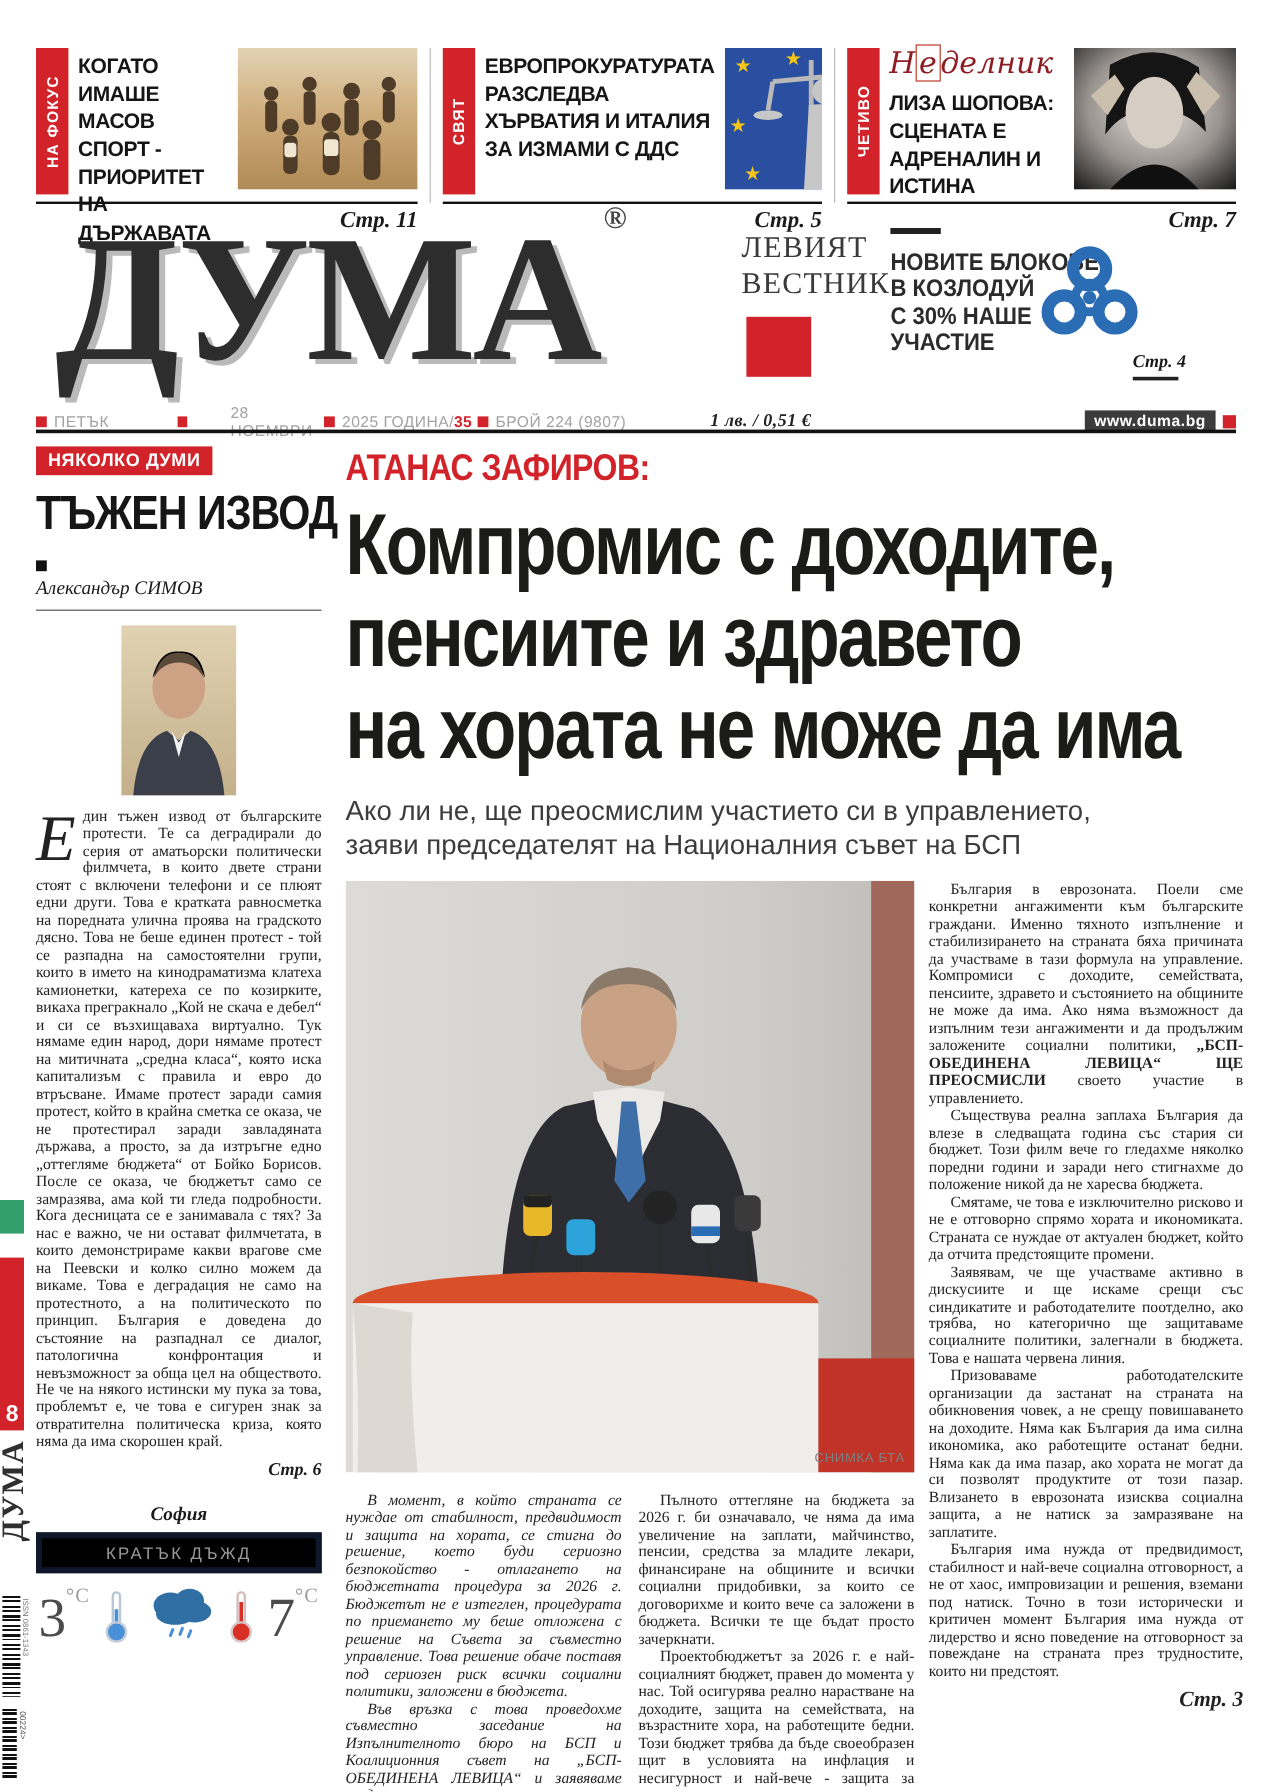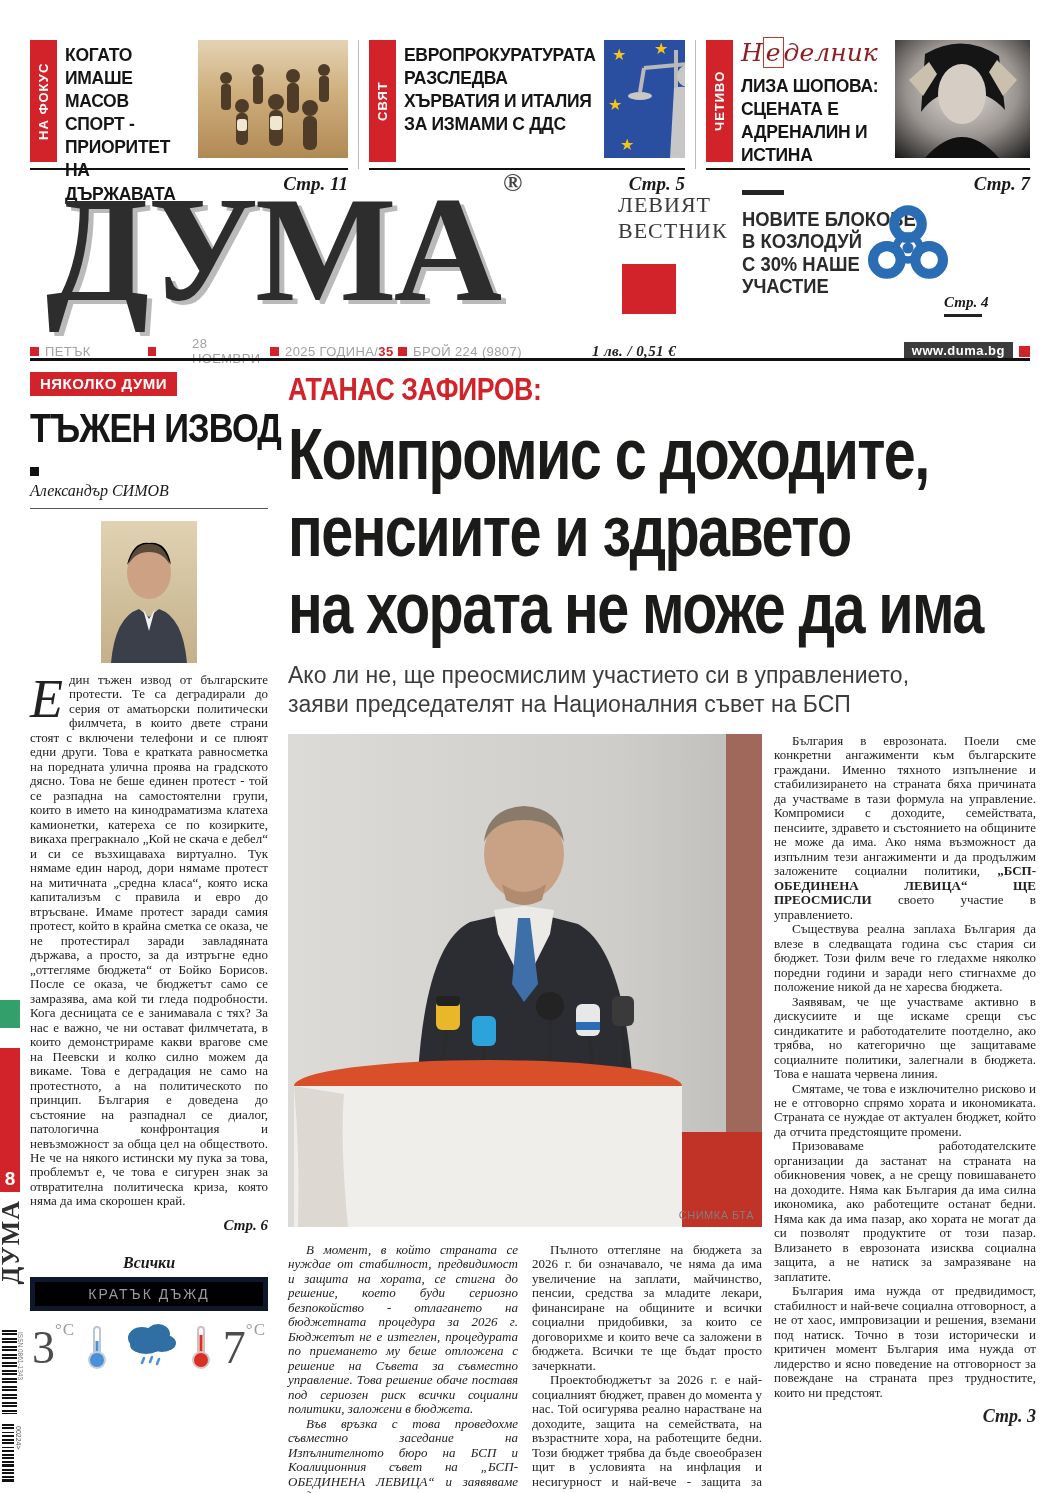--- a/index.html
+++ b/index.html
@@ -20,21 +20,21 @@
   .teaser-page{text-align:right;font-style:italic;font-weight:700;font-size:19px;padding-top:3px;}
   .t-div{width:1px;background:#bbb;margin:0 10px 26px 10px;}
   .brand-script{font-family:"DejaVu Serif",serif;font-style:italic;color:#8d1f24;font-size:25px;line-height:1;}
   .brand-box{border:1.5px solid #c0392b;padding:0 2px;}
 
   
   .masthead{position:absolute;left:30px;top:182px;width:1000px;height:152px;}
   .logo{position:absolute;left:16px;top:-8px;font-weight:700;font-size:150px;line-height:1;
     letter-spacing:-3px;color:#2d2d2d;text-shadow:5px 4px 0 rgba(130,130,130,0.55);}
   .logo sup{font-size:26px;letter-spacing:0;vertical-align:super;top:-58px;position:relative;left:4px;text-shadow:none;color:#444;}
-  .tagline{position:absolute;left:588px;top:10px;font-size:22px;letter-spacing:1px;color:#3a3a3a;white-space:pre-line;line-height:1.2;}
+  .tagline{position:absolute;left:588px;top:10px;font-size:25px;letter-spacing:1px;color:#3a3a3a;white-space:pre-line;line-height:1.2;}
   .red-square{position:absolute;left:592px;top:82px;width:54px;height:50px;background:#d2232a;}
   .promo-dash{position:absolute;left:712px;top:8px;width:42px;height:5px;background:#222;}
   .promo-text{position:absolute;left:712px;top:26px;font-family:"Liberation Sans",sans-serif;font-weight:700;
     font-size:20px;line-height:1.12;color:#2b2b2b;white-space:pre-line;transform:scaleX(0.92);transform-origin:0 0;}
   .atom{position:absolute;left:832px;top:20px;}
   .promo-page{position:absolute;left:914px;top:112px;font-style:italic;font-weight:700;font-size:15px;}
   .promo-underline{position:absolute;left:914px;top:132px;width:38px;height:2.5px;background:#222;}
 
   
   .dateline{position:absolute;left:30px;top:336px;width:1000px;display:flex;align-items:center;
@@ -305,21 +305,21 @@
         <path d="M10 142 Q14 96 38 88 L48 96 L58 88 Q82 96 86 142 Z" fill="#3a3f4a"></path>
         <path d="M42 88 L48 98 L54 88 L48 110 Z" fill="#f2f2f2"></path>
       </svg>
       <div class="op-text">
         <span class="dropcap">Е</span><span>дин тъжен извод от българските протести. Те са деградирали до серия от аматьорски политически филмчета, в които двете страни стоят с включени телефони и се плюят едни други. Това е кратката равносметка на поредната улична проява на градското дясно. Това не беше единен протест - той се разпадна на самостоятелни групи, които в името на кинодраматизма клатеха камионетки, катереха се по козирките, викаха прегракнало „Кой не скача е дебел“ и си се възхищаваха виртуално. Тук нямаме един народ, дори нямаме протест на митичната „средна класа“, която иска капитализъм с правила и евро до втръсване. Имаме протест заради самия протест, който в крайна сметка се оказа, че не протестирал заради завладяната държава, а просто, за да изтръгне едно „оттегляме бюджета“ от Бойко Борисов. После се оказа, че бюджетът само се замразява, ама кой ти гледа подробности. Кога десницата се е занимавала с тях? За нас е важно, че ни остават филмчетата, в които демонстрираме какви врагове сме на Пеевски и колко силно можем да викаме. Това е деградация не само на протестното, а на политическото по принцип. България е доведена до състояние на разпаднал се диалог, патологична конфронтация и невъзможност за обща цел на обществото. Не че на някого истински му пука за това, проблемът е, че това е сигурен знак за отвратителна политическа криза, която няма да има скорошен край.</span>
       </div>
       <div class="op-page">Стр. 6</div>
 
       
       <div class="weather">
-        <div class="w-city">Всички</div>
+        <div class="w-city">София</div>
         <div class="w-cond">КРАТЪК ДЪЖД</div>
         <div class="w-row">
           <span class="w-temp"><span>3</span><span class="unit">°C</span></span>
           <svg width="22" height="46" viewBox="0 0 22 46">
             <rect x="8" y="4" width="6" height="28" rx="3" fill="#fff" stroke="#b9c6d6" stroke-width="2"></rect>
             <rect x="9.5" y="18" width="3" height="16" fill="#4a90d9"></rect>
             <circle cx="11" cy="37" r="8" fill="#4a90d9" stroke="#c4cdd8" stroke-width="2"></circle>
           </svg>
           <svg width="62" height="50" viewBox="0 0 62 50" style="margin-top:-10px;">
             <g fill="#2f6fa3">
@@ -407,22 +407,22 @@
             <div class="bodycol">
               <p>Пълното оттегляне на бюджета за 2026 г. би означавало, че няма да има увеличение на заплати, майчинство, пенсии, средства за младите лекари, финансиране на общините и всички социални придобивки, за които се договорихме и които вече са заложени в бюджета. Всички те ще бъдат просто зачеркнати.</p>
               <p>Проектобюджетът за 2026 г. е най-социалният бюджет, правен до момента у нас. Той осигурява реално нарастване на доходите, защита на семействата, на възрастните хора, на работещите бедни. Този бюджет трябва да бъде своеобразен щит в условията на инфлация и несигурност и най-вече - защита за хората в навечерието на влизането на</p>
             </div>
           </div>
         </div>
 
         <div class="col3">
           <p><span>България в еврозоната. Поели сме конкретни ангажименти към българските граждани. Именно тяхното изпълнение и стабилизирането на страната бяха причината да участваме в тази формула на управление. Компромиси с доходите, семействата, пенсиите, здравето и състоянието на общините не може да има. Ако няма възможност да изпълним тези ангажименти и да продължим заложените социални политики, </span><b>„БСП-ОБЕДИНЕНА ЛЕВИЦА“ ЩЕ ПРЕОСМИСЛИ</b><span> своето участие в управлението.</span></p>
           <p>Съществува реална заплаха България да влезе в следващата година със стария си бюджет. Този филм вече го гледахме няколко поредни години и заради него стигнахме до положение никой да не харесва бюджета.</p>
+          <p>Смятаме, че това е изключително рисково и не е отговорно спрямо хората и икономиката. Страната се нуждае от актуален бюджет, който да отчита предстоящите промени.</p>
           <p>Заявявам, че ще участваме активно в дискусиите и ще искаме срещи със синдикатите и работодателите поотделно, ако трябва, но категорично ще защитаваме социалните политики, залегнали в бюджета. Това е нашата червена линия.</p>
-          <p>Смятаме, че това е изключително рисково и не е отговорно спрямо хората и икономиката. Страната се нуждае от актуален бюджет, който да отчита предстоящите промени.</p>
           <p>Призоваваме работодателските организации да застанат на страната на обикновения човек, а не срещу повишаването на доходите. Няма как България да има силна икономика, ако работещите останат бедни. Няма как да има пазар, ако хората не могат да си позволят продуктите от този пазар. Влизането в еврозоната изисква социална защита, а не натиск за замразяване на заплатите.</p>
           <p>България има нужда от предвидимост, стабилност и най-вече социална отговорност, а не от хаос, импровизации и решения, вземани под натиск. Точно в този исторически и критичен момент България има нужда от лидерство и ясно поведение на отговорност за повеждане на страната през трудностите, които ни предстоят.</p>
           <div class="col3-page">Стр. 3</div>
         </div>
       </div>
     </div>
   </div>
 
 </div>
 

